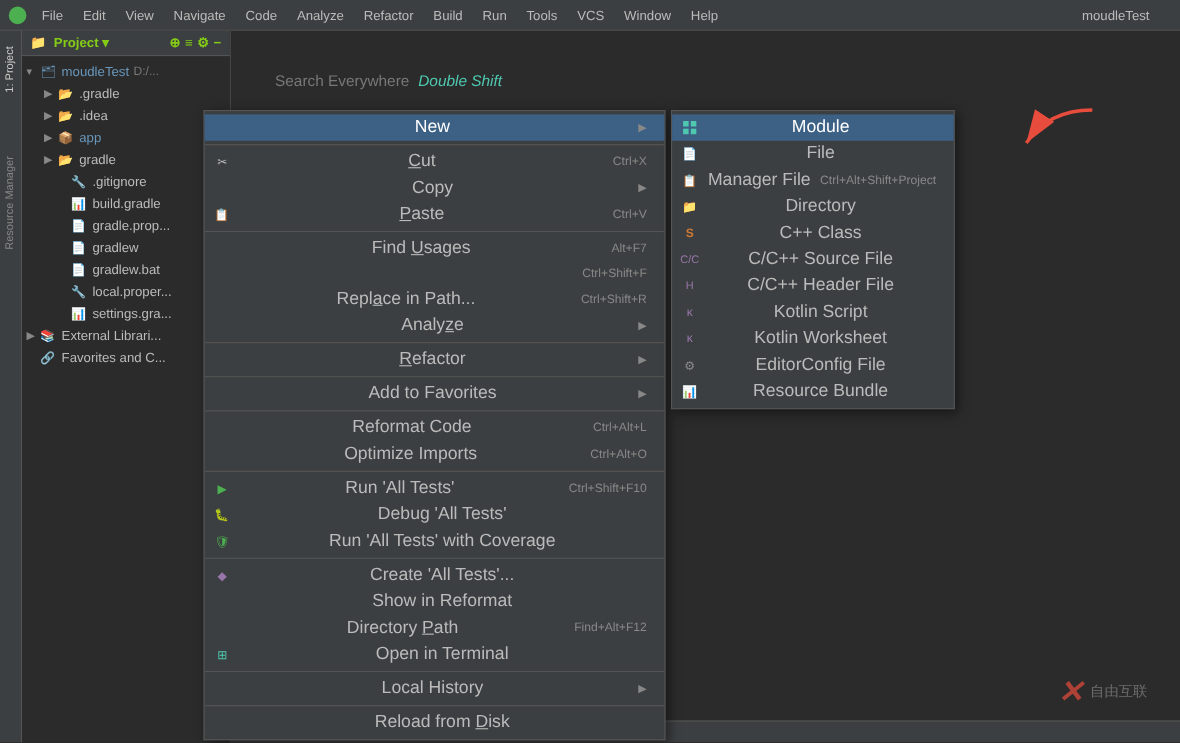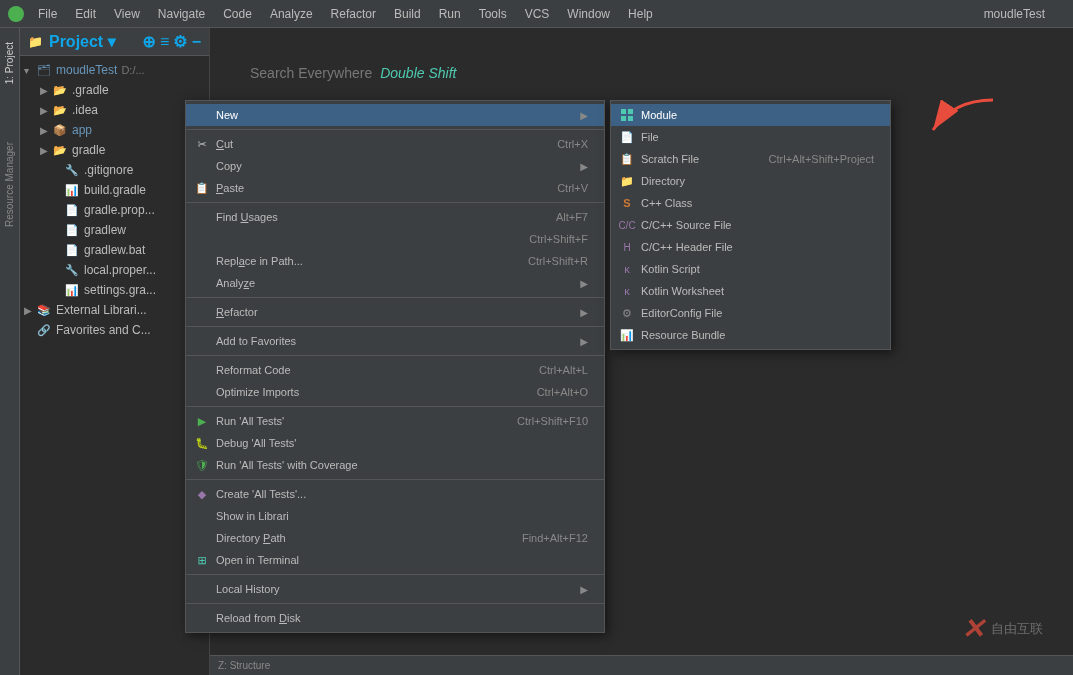--- a/index.html
+++ b/index.html
@@ -92,22 +92,22 @@
       display: flex;
       align-items: center;
       gap: 6px;
       border-bottom: 1px solid #555;
     }
     #project-panel-header .folder-icon {
       color: #6897bb;
       font-size: 12px;
     }
     #project-panel-header span {
-      font-size: 16px;
-      color: #0ea5e9;
+      font-size: 12px;
+      color: #84cc16;
       font-weight: bold;
     }
     .panel-toolbar {
       display: flex;
       gap: 4px;
       margin-left: auto;
       align-items: center;
     }
     .panel-toolbar span {
       font-size: 14px;
@@ -230,22 +230,23 @@
       width: 16px;
       height: 16px;
       flex-shrink: 0;
       display: flex;
       align-items: center;
       justify-content: center;
       font-size: 11px;
     }
     .ctx-item .ctx-label {
       flex: 1;
-      font-size: 11px;
+      font-size: 16px;
       color: #bbb;
+      text-align: center;
     }
     .ctx-item.highlighted .ctx-label { color: #fff; }
     .ctx-item .ctx-shortcut {
       font-size: 11px;
       color: #888;
       margin-left: auto;
     }
     .ctx-item .ctx-arrow {
       font-size: 10px;
       color: #888;
@@ -256,21 +257,21 @@
       background: #555;
       margin: 3px 0;
     }
     .ctx-item .ctx-label u { text-decoration: underline; }
 
     
     #ctx-menu-new {
       position: absolute;
       top: 100px;
       left: 610px;
-      width: 281px;
+      width: 258px;
       background: #3c3f41;
       border: 1px solid #555;
       box-shadow: 3px 3px 10px rgba(0,0,0,0.5);
       z-index: 101;
       padding: 3px 0;
     }
 
     
     .ctx-item.module-highlighted {
       background: #3d6185;
@@ -580,21 +581,21 @@
 
   <div class="ctx-separator"></div>
 
   <div class="ctx-item">
     <span class="ctx-icon" style="color:#9876aa;">◆</span>
     <span class="ctx-label">Create 'All Tests'...</span>
   </div>
 
   <div class="ctx-item">
     <span class="ctx-icon"></span>
-    <span class="ctx-label">Show in Librari</span>
+    <span class="ctx-label">Show in Reformat</span>
   </div>
 
   <div class="ctx-item">
     <span class="ctx-icon"></span>
     <span class="ctx-label">Directory <u>P</u>ath</span>
     <span class="ctx-shortcut">Find+Alt+F12</span>
   </div>
 
   <div class="ctx-item">
     <span class="ctx-icon" style="color:#4ec9b0;">⊞</span>
@@ -632,21 +633,21 @@
     <span class="ctx-label" style="color:#fff;">Module</span>
   </div>
 
   <div class="ctx-item">
     <span class="ctx-icon" style="color:#6897bb;">📄</span>
     <span class="ctx-label">File</span>
   </div>
 
   <div class="ctx-item">
     <span class="ctx-icon" style="color:#cc7832;">📋</span>
-    <span class="ctx-label">Scratch File</span>
+    <span class="ctx-label">Manager File</span>
     <span class="ctx-shortcut">Ctrl+Alt+Shift+Project</span>
   </div>
 
   <div class="ctx-item">
     <span class="ctx-icon" style="color:#dcb67a;">📁</span>
     <span class="ctx-label">Directory</span>
   </div>
 
   <div class="ctx-item">
     <span class="ctx-icon" style="color:#cc7832; font-weight:bold; font-size:11px;">S</span>

